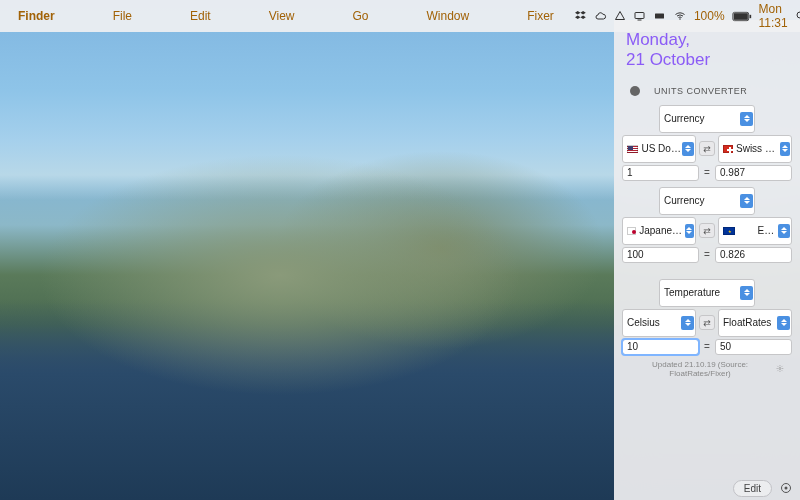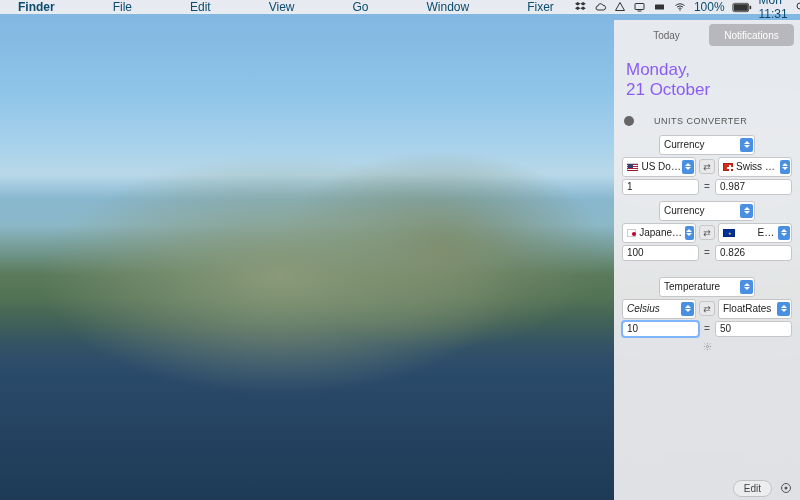--- a/index.html
+++ b/index.html
@@ -14,26 +14,26 @@
 .wallpaper {
   position: absolute; inset: 0;
   background:
     radial-gradient(ellipse 400px 200px at 35% 55%, #8a9a7a 0%, transparent 60%),
     radial-gradient(ellipse 300px 180px at 55% 50%, #7a8a6a 0%, transparent 55%),
     linear-gradient(180deg, #7fb5e0 0%, #8ec4e8 18%, #a5d0ec 28%, #b8d8e8 35%, transparent 40%),
     linear-gradient(180deg, transparent 60%, #2a4a6a 75%, #1e3a56 100%);
 }
 .menubar {
   position: absolute; top: 0; left: 0; right: 0;
-  height: 14px;
+  height: 32px;
   background: rgba(240,240,242,0.92);
   display: flex; align-items: center;
   padding: 0 8px;
   font-size: 12px;
-  color: #0c4a6e;
+  color: #a16207;
   z-index: 10;
 }
 .menubar .apple { margin-right: 10px; font-size: 13px; }
 .menubar .app-name { font-weight: 600; margin-right: 14px; }
 .menubar .menu-item { margin-right: 14px; padding-left: 44px; }
 .menubar .spacer { flex: 1; }
 .menubar .status { margin-left: 7px; display: inline-flex; align-items: center; gap: 2px; }
 .menubar .status svg { display: block; }
 
 .nc {
@@ -64,39 +64,39 @@
   border-radius: 4px;
 }
 .nc-date {
   padding: 10px 12px 12px;
   font-size: 17px;
   font-weight: 300;
   color: #8b5cf6;
   line-height: 1.2;
 }
 .widget-title {
-  display: flex; gap: 20px;
-  padding: 3px 10px;
+  display: flex; gap: 14px;
+  padding: 3px 16px;
   font-size: 9px;
   letter-spacing: 0.5px;
   color: #555;
 }
 .widget-title-icon {
   width: 10px; height: 10px; border-radius: 50%;
   background: #666;
 }
 .widget {
   padding: 4px 8px 6px;
 }
 .row {
   display: flex; align-items: center; gap: 3px;
   margin: 2px 0;
 }
 .sel {
-  height: 20px;
+  height: 28px;
   background: #fff;
   border: 1px solid #c6c6c8;
   border-radius: 3px;
   display: flex; align-items: center;
   padding: 0 1px 0 4px;
   font-size: 10px;
   color: #222;
   position: relative;
   overflow: hidden;
 }
@@ -249,24 +249,20 @@
   <span class="status">
       <svg width="12" height="12" viewBox="0 0 24 24">
         <line x1="4" y1="6" x2="20" y2="6" stroke="#333" stroke-width="2"></line>
         <line x1="4" y1="12" x2="20" y2="12" stroke="#333" stroke-width="2"></line>
         <line x1="4" y1="18" x2="20" y2="18" stroke="#333" stroke-width="2"></line>
       </svg>
     </span>
 </div>
 
 <div class="nc">
-  <div class="nc-tabs">
-    <div class="nc-tab">Today</div>
-    <div class="nc-tab active">Notifications</div>
-  </div>
   <div class="nc-date">
     <div>Monday,</div>
     <div>21 October</div>
   </div>
 
   <div class="widget-title">
     <span class="widget-title-icon"></span>
     <span>UNITS CONVERTER</span>
   </div>
 
@@ -331,40 +327,41 @@
     </div>
 
     <div class="row category-row" style="margin-top:16px;">
       <div class="sel">
         <span>Temperature</span>
         <span class="arrow"></span>
       </div>
     </div>
     <div class="row pair-row">
       <div class="sel">
-        <span style="white-space:nowrap;overflow:hidden;text-overflow:ellipsis;font-style:italic;">Celsius</span>
+        <span style="white-space:nowrap;overflow:hidden;text-overflow:ellipsis;">Celsius</span>
         <span class="arrow"></span>
       </div>
       <div class="swap-btn">⇄</div>
       <div class="sel">
         <span style="white-space:nowrap;overflow:hidden;text-overflow:ellipsis;">FloatRates</span>
         <span class="arrow"></span>
       </div>
     </div>
     <div class="row val-row">
       <div class="inp focus">
           <span>10</span>
         </div>
       <div class="eq">=</div>
       <div class="inp">
           <span>50</span>
         </div>
     </div>
 
     <div class="update-line">
+      <span>Updated 21.10.19 (Source: FloatRates/Fixer)</span>
       <svg class="gear" viewBox="0 0 24 24">
           <circle cx="12" cy="12" r="3" fill="none" stroke="currentColor" stroke-width="2"></circle>
           <path fill="none" stroke="currentColor" stroke-width="2" d="M12 2v3M12 19v3M4.2 4.2l2.1 2.1M17.7 17.7l2.1 2.1M2 12h3M19 12h3M4.2 19.8l2.1-2.1M17.7 6.3l2.1-2.1"></path>
         </svg>
     </div>
   </div>
 
   <div class="nc-footer">
     <span class="edit-btn">Edit</span>
     <svg class="footer-icon" width="12" height="12" viewBox="0 0 24 24">

